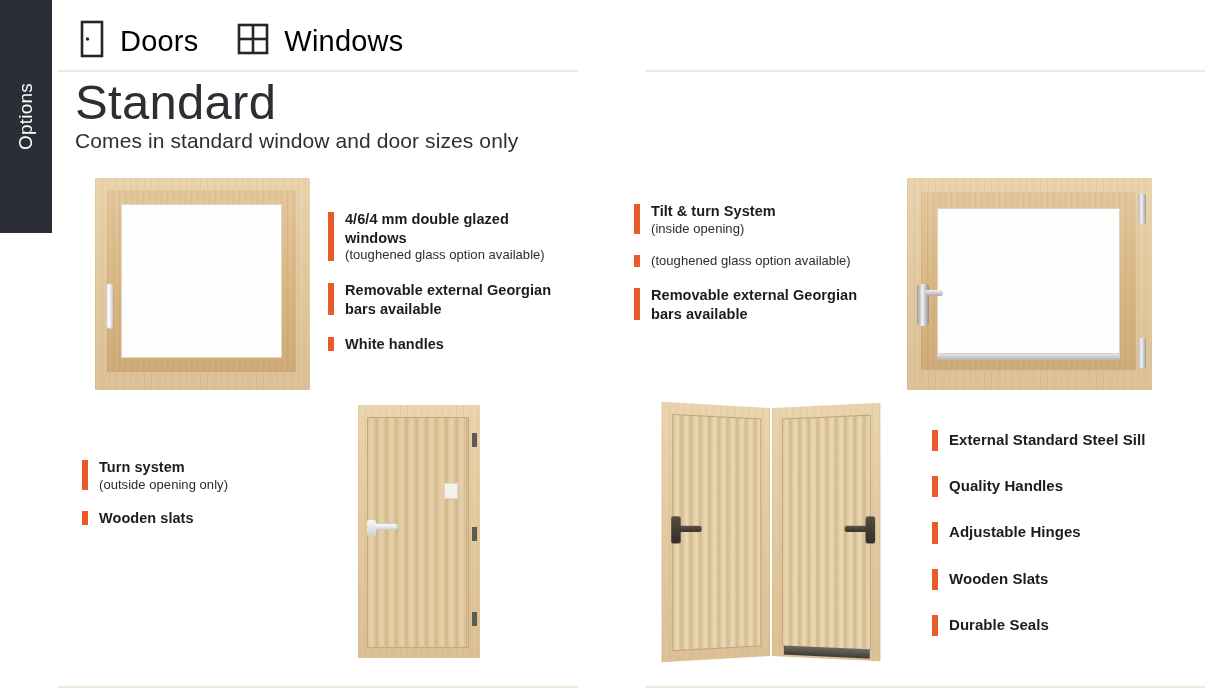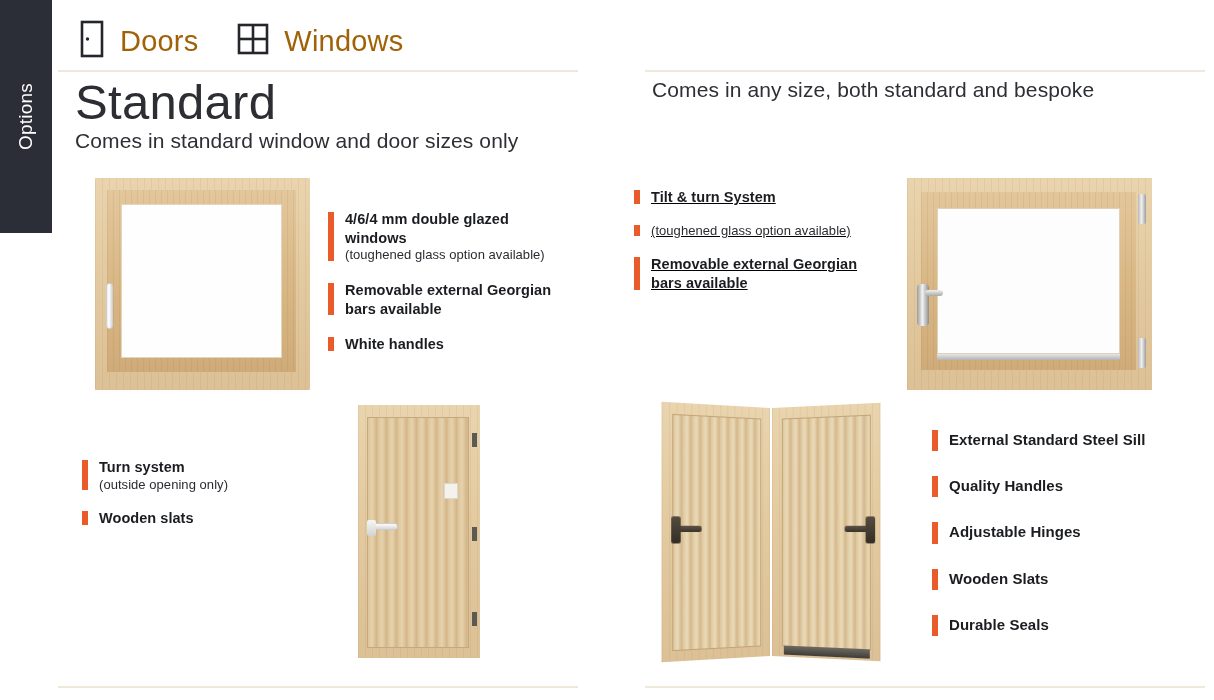--- a/index.html
+++ b/index.html
@@ -49,21 +49,21 @@
   .nav-item {
     display: flex;
     align-items: center;
     gap: 14px;
     margin-right: 38px;
   }
   .nav-icon { display: block; flex: 0 0 auto; }
   .nav-label {
     font-size: 29px;
     font-weight: 400;
-    color: #a16207;
+    color: #000000;
     letter-spacing: .2px;
   }
 
   .header-rule {
     position: absolute;
     left: 58px; top: 70px;
     width: 520px; height: 2px;
     background: #efe9dc;
   }
   .header-rule-right {
@@ -120,21 +120,21 @@
     font-weight: 400;
     color: #2a2c31;
     line-height: 1.3;
     letter-spacing: .05px;
   }
 
   
   .flist { position: absolute; }
   .flist-std-window  { left: 328px; top: 198px; width: 230px; }
   .flist-std-door    { left: 82px;  top: 446px; width: 250px; }
-  .flist-up-window   { left: 634px; top: 176px; width: 245px; text-decoration: underline; }
+  .flist-up-window   { left: 634px; top: 190px; width: 245px; }
   .flist-up-door     { left: 932px; top: 418px; width: 270px; }
 
   .flist-up-door .feature { margin-bottom: 27px; }
   .flist-up-door .feature::before { top: 0px; bottom: -2px; }
   .flist-up-door .feature-title { font-size: 15px; }
 
   .flist-std-window .feature { margin-bottom: 17px; }
   .flist-up-window  .feature { margin-bottom: 16px; }
   .flist-std-door   .feature { margin-bottom: 16px; }
 
@@ -412,26 +412,26 @@
     <div class="sd-frame wood-a"></div>
     <div class="sd-leaf"></div>
     <div class="sd-handle"></div>
     <div class="sd-hinge h1"></div>
     <div class="sd-hinge h2"></div>
     <div class="sd-hinge h3"></div>
     <div class="sd-sticker"></div>
   </div>
 
   <div class="col col-right">
-    <p class="col-sub">Comes in any size, both standard and bespoke</p>
   </div>
 
   <div class="flist flist-up-window">
     <div class="feature">
       <div class="feature-title">Tilt &amp; turn System</div>
+      <div class="feature-note">(inside opening)</div>
     </div>
     <div class="feature">
       <div class="feature-note">(toughened glass option available)</div>
     </div>
     <div class="feature">
       <div class="feature-title">Removable external Georgian bars available</div>
     </div>
   </div>
 
   <div class="product up-window">

